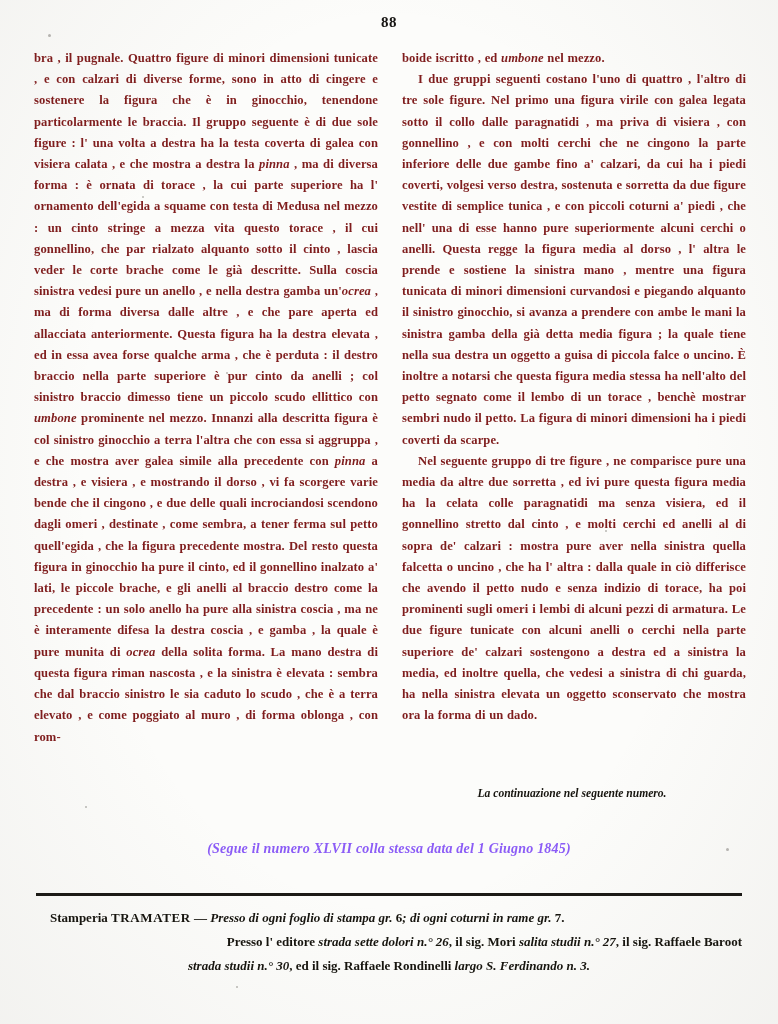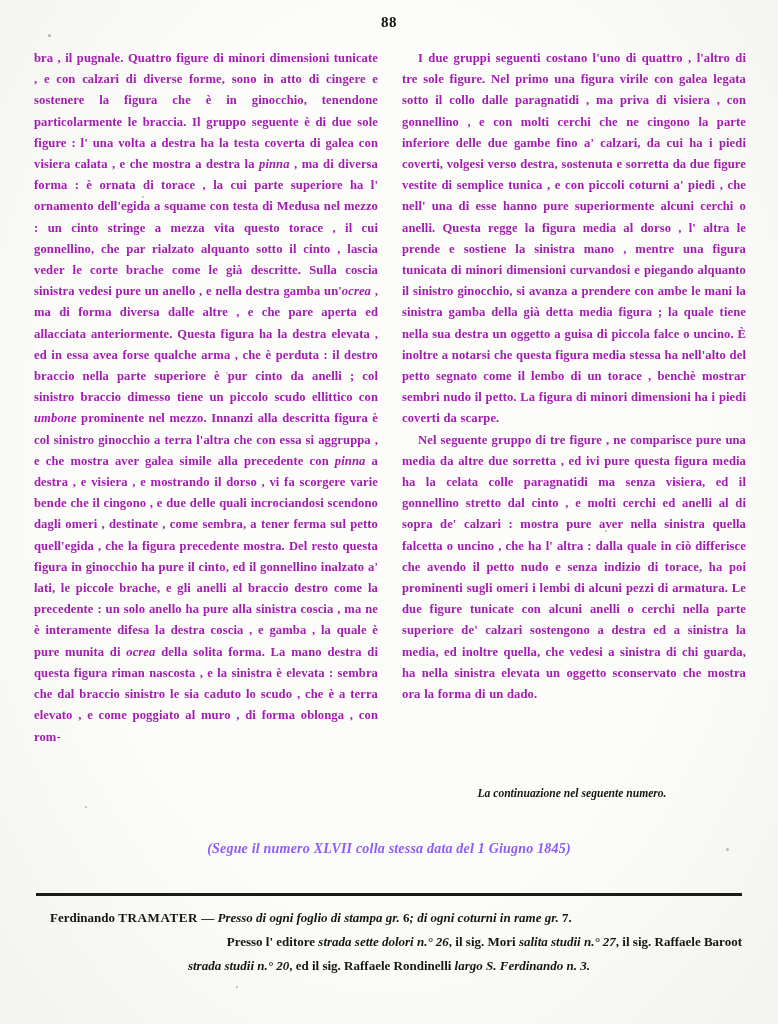--- a/index.html
+++ b/index.html
@@ -48,21 +48,21 @@
   }
   .col {
     width: 344px;
   }
   .col p {
     margin: 0;
     font-size: 12.6px;
     line-height: 21.2px;
     text-align: justify;
     text-justify: inter-word;
-    color: #a21caf;
+    color: #7f1d1d;
     font-weight: 600;
     letter-spacing: 0.1px;
     word-spacing: 0.4px;
     -webkit-font-smoothing: none;
   }
   .col p + p {
     text-indent: 16px;
   }
   .col p.indent {
     text-indent: 16px;
@@ -137,36 +137,37 @@
 
   <div class="page-number">88</div>
 
   <div class="columns">
 
     <div class="col">
       <p>bra , il pugnale. Quattro figure di minori dimensioni tunicate , e con calzari di diverse forme, sono in atto di cingere e sostenere la figura che è in ginocchio, tenendone particolarmente le braccia. Il gruppo seguente è di due sole figure : l' una volta a destra ha la testa coverta di galea con visiera calata , e che mostra a destra la <i>pinna</i> , ma di diversa forma : è ornata di torace , la cui parte superiore ha l' ornamento dell'egida a squame con testa di Medusa nel mezzo : un cinto stringe a mezza vita questo torace , il cui gonnellino, che par rialzato alquanto sotto il cinto , lascia veder le corte brache come le già descritte. Sulla coscia sinistra vedesi pure un anello , e nella destra gamba un'<i>ocrea</i> , ma di forma diversa dalle altre , e che pare aperta ed allacciata anteriormente. Questa figura ha la destra elevata , ed in essa avea forse qualche arma , che è perduta : il destro braccio nella parte superiore è pur cinto da anelli ; col sinistro braccio dimesso tiene un piccolo scudo ellittico con <i>umbone</i> prominente nel mezzo. Innanzi alla descritta figura è col sinistro ginocchio a terra l'altra che con essa si aggruppa , e che mostra aver galea simile alla precedente con <i>pinna</i> a destra , e visiera , e mostrando il dorso , vi fa scorgere varie bende che il cingono , e due delle quali incrociandosi scendono dagli omeri , destinate , come sembra, a tener ferma sul petto quell'egida , che la figura precedente mostra. Del resto questa figura in ginocchio ha pure il cinto, ed il gonnellino inalzato a' lati, le piccole brache, e gli anelli al braccio destro come la precedente : un solo anello ha pure alla sinistra coscia , ma ne è interamente difesa la destra coscia , e gamba , la quale è pure munita di <i>ocrea</i> della solita forma. La mano destra di questa figura riman nascosta , e la sinistra è elevata : sembra che dal braccio sinistro le sia caduto lo scudo , che è a terra elevato , e come poggiato al muro , di forma oblonga , con rom-</p>
     </div>
 
     <div class="col">
+      <p>boide iscritto , ed <i>umbone</i> nel mezzo.</p>
       <p class="indent">I due gruppi seguenti costano l'uno di quattro , l'altro di tre sole figure. Nel primo una figura virile con galea legata sotto il collo dalle paragnatidi , ma priva di visiera , con gonnellino , e con molti cerchi che ne cingono la parte inferiore delle due gambe fino a' calzari, da cui ha i piedi coverti, volgesi verso destra, sostenuta e sorretta da due figure vestite di semplice tunica , e con piccoli coturni a' piedi , che nell' una di esse hanno pure superiormente alcuni cerchi o anelli. Questa regge la figura media al dorso , l' altra le prende e sostiene la sinistra mano , mentre una figura tunicata di minori dimensioni curvandosi e piegando alquanto il sinistro ginocchio, si avanza a prendere con ambe le mani la sinistra gamba della già detta media figura ; la quale tiene nella sua destra un oggetto a guisa di piccola falce o uncino. È inoltre a notarsi che questa figura media stessa ha nell'alto del petto segnato come il lembo di un torace , benchè mostrar sembri nudo il petto. La figura di minori dimensioni ha i piedi coverti da scarpe.</p>
       <p class="indent">Nel seguente gruppo di tre figure , ne comparisce pure una media da altre due sorretta , ed ivi pure questa figura media ha la celata colle paragnatidi ma senza visiera, ed il gonnellino stretto dal cinto , e molti cerchi ed anelli al di sopra de' calzari : mostra pure aver nella sinistra quella falcetta o uncino , che ha l' altra : dalla quale in ciò differisce che avendo il petto nudo e senza indizio di torace, ha poi prominenti sugli omeri i lembi di alcuni pezzi di armatura. Le due figure tunicate con alcuni anelli o cerchi nella parte superiore de' calzari sostengono a destra ed a sinistra la media, ed inoltre quella, che vedesi a sinistra di chi guarda, ha nella sinistra elevata un oggetto sconservato che mostra ora la forma di un dado.</p>
     </div>
 
   </div>
 
   <div class="continuation">La continuazione nel seguente numero.</div>
 
   <div class="segue">(Segue il numero XLVII colla stessa data del 1 Giugno 1845)</div>
 
   <div class="rule"></div>
 
   <div class="imprint">
-    <span class="line l1"><span>Ferdinando </span><span class="sp">TRAMATER</span><span> — </span><i>Presso di ogni foglio di stampa gr.</i><span> 6</span><i>; di ogni coturni in rame gr.</i><span> 7.</span></span>
+    <span class="line l1"><span>Stamperia </span><span class="sp">TRAMATER</span><span> — </span><i>Presso di ogni foglio di stampa gr.</i><span> 6</span><i>; di ogni coturni in rame gr.</i><span> 7.</span></span>
     <span class="line l2"><span>Presso l' editore </span><i>strada sette dolori n.° 26</i><span>, il sig. Mori </span><i>salita studii n.° 27</i><span>, il sig. Raffaele Baroot</span></span>
-    <span class="line l3"><i>strada studii n.° 20</i><span>, ed il sig. Raffaele Rondinelli </span><i>largo S. Ferdinando n. 3.</i></span>
+    <span class="line l3"><i>strada studii n.° 30</i><span>, ed il sig. Raffaele Rondinelli </span><i>largo S. Ferdinando n. 3.</i></span>
   </div>
 
   <span class="speck" style="left:48px;top:34px;width:3px;height:3px;"></span>
   <span class="speck" style="left:142px;top:196px;width:2px;height:2px;"></span>
   <span class="speck" style="left:226px;top:372px;width:2px;height:2px;"></span>
   <span class="speck" style="left:605px;top:530px;width:2px;height:2px;"></span>
   <span class="speck" style="left:85px;top:806px;width:2px;height:2px;"></span>
   <span class="speck" style="left:726px;top:848px;width:3px;height:3px;"></span>
   <span class="speck" style="left:236px;top:986px;width:2px;height:2px;"></span>
 

